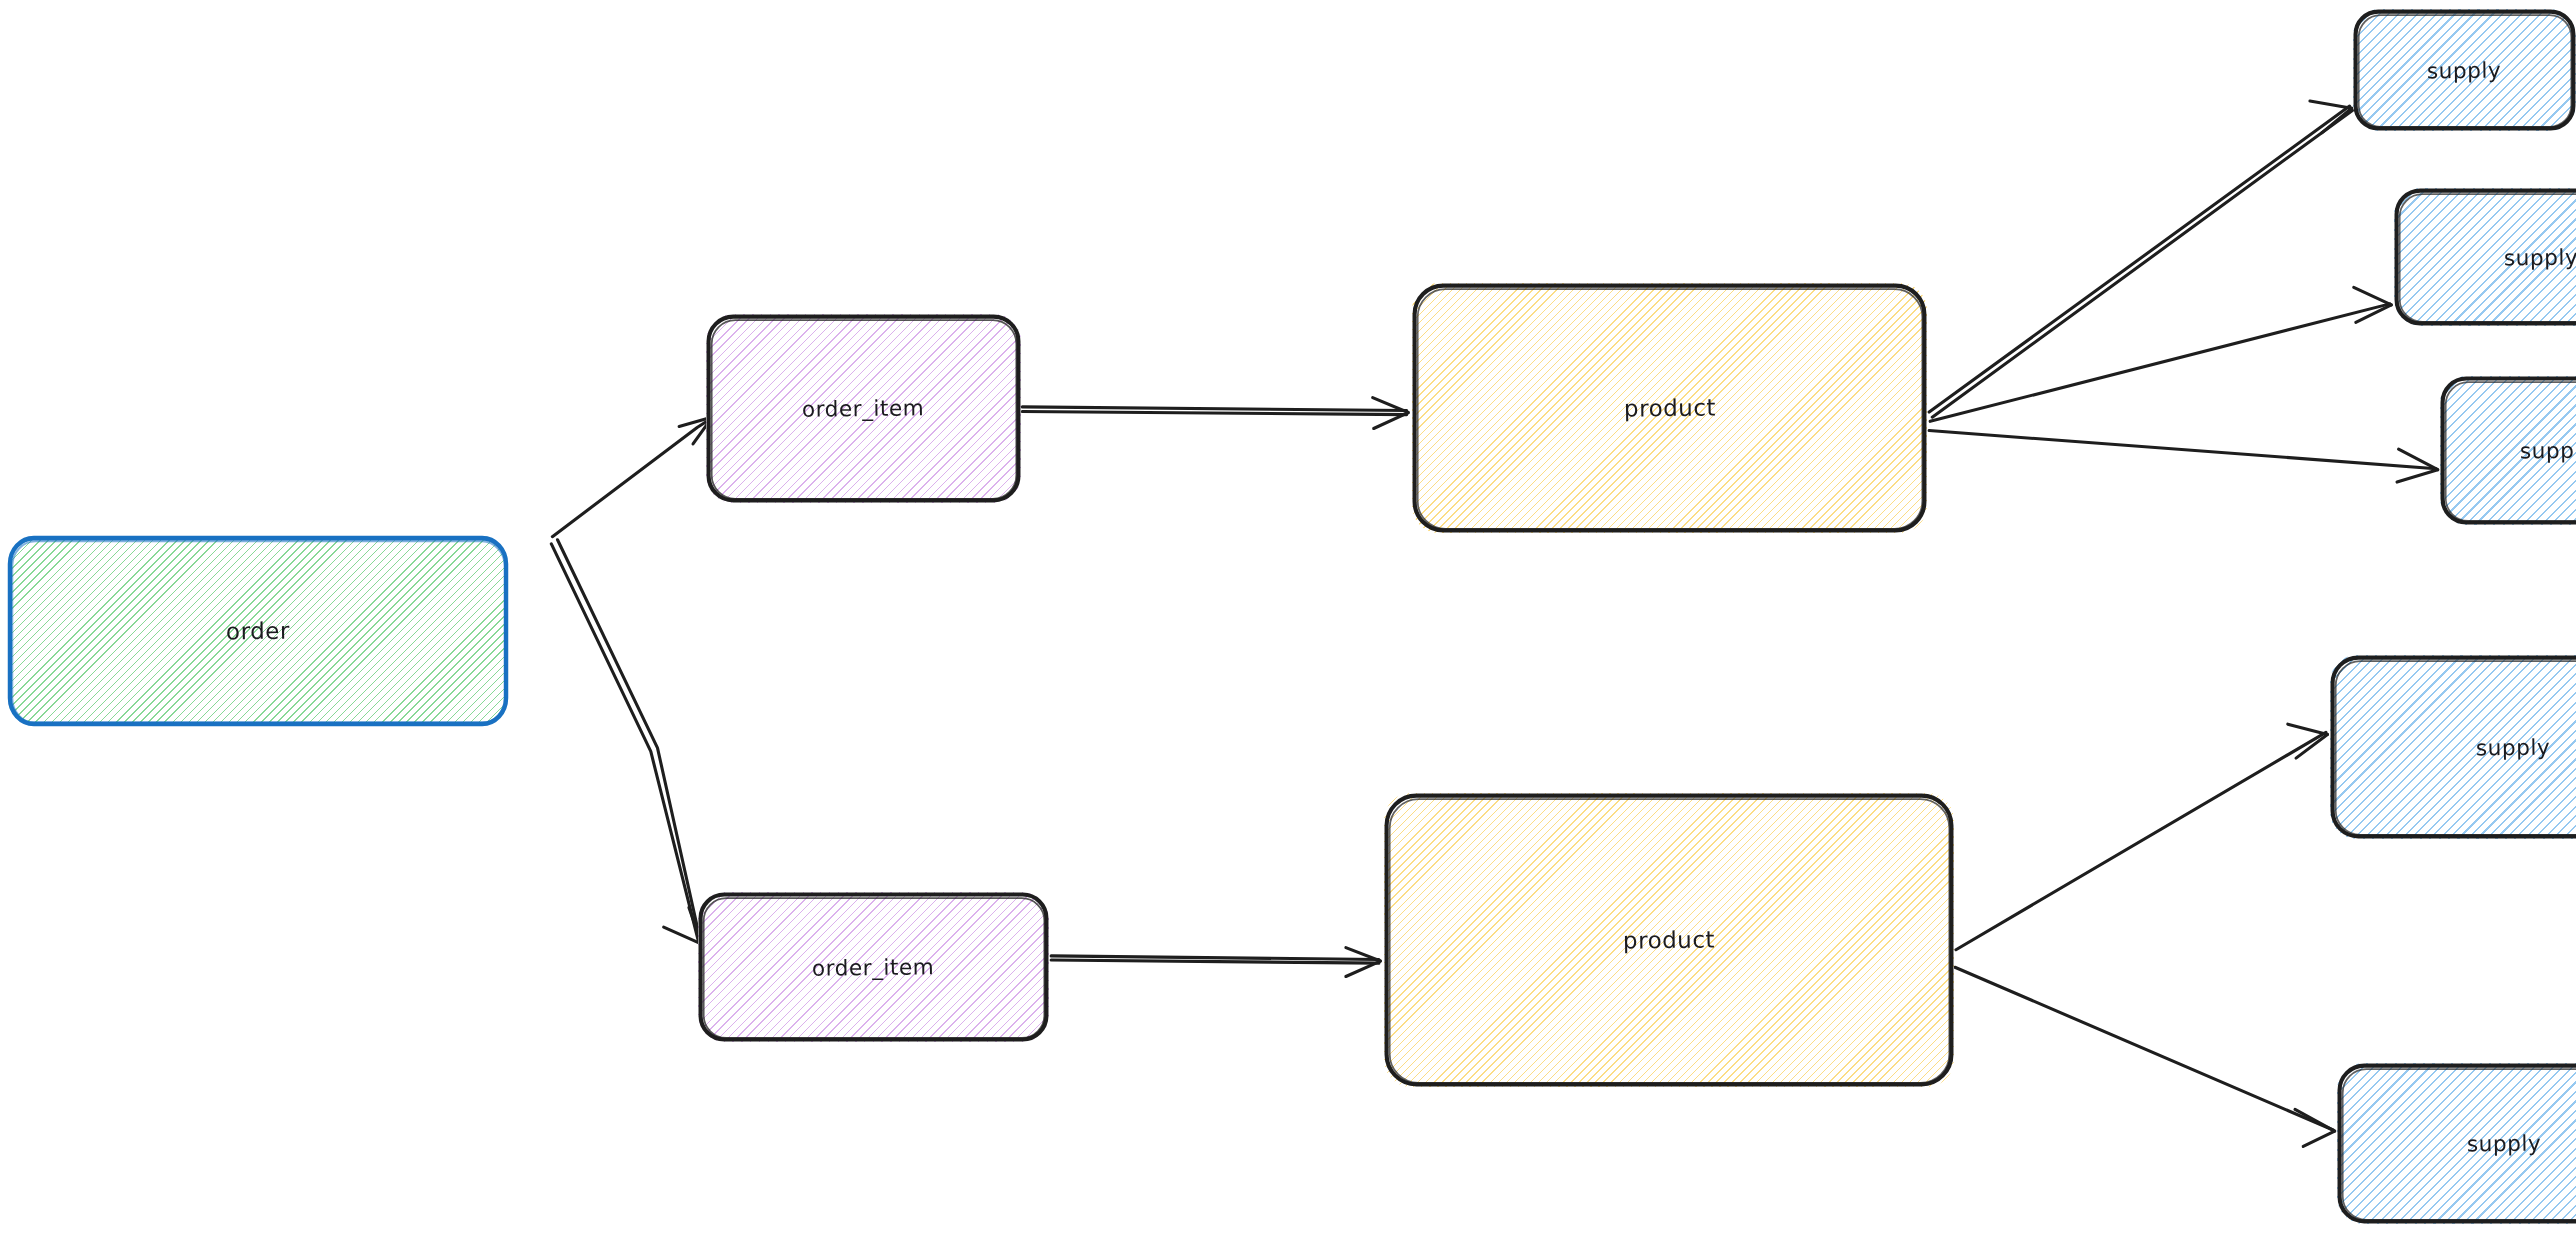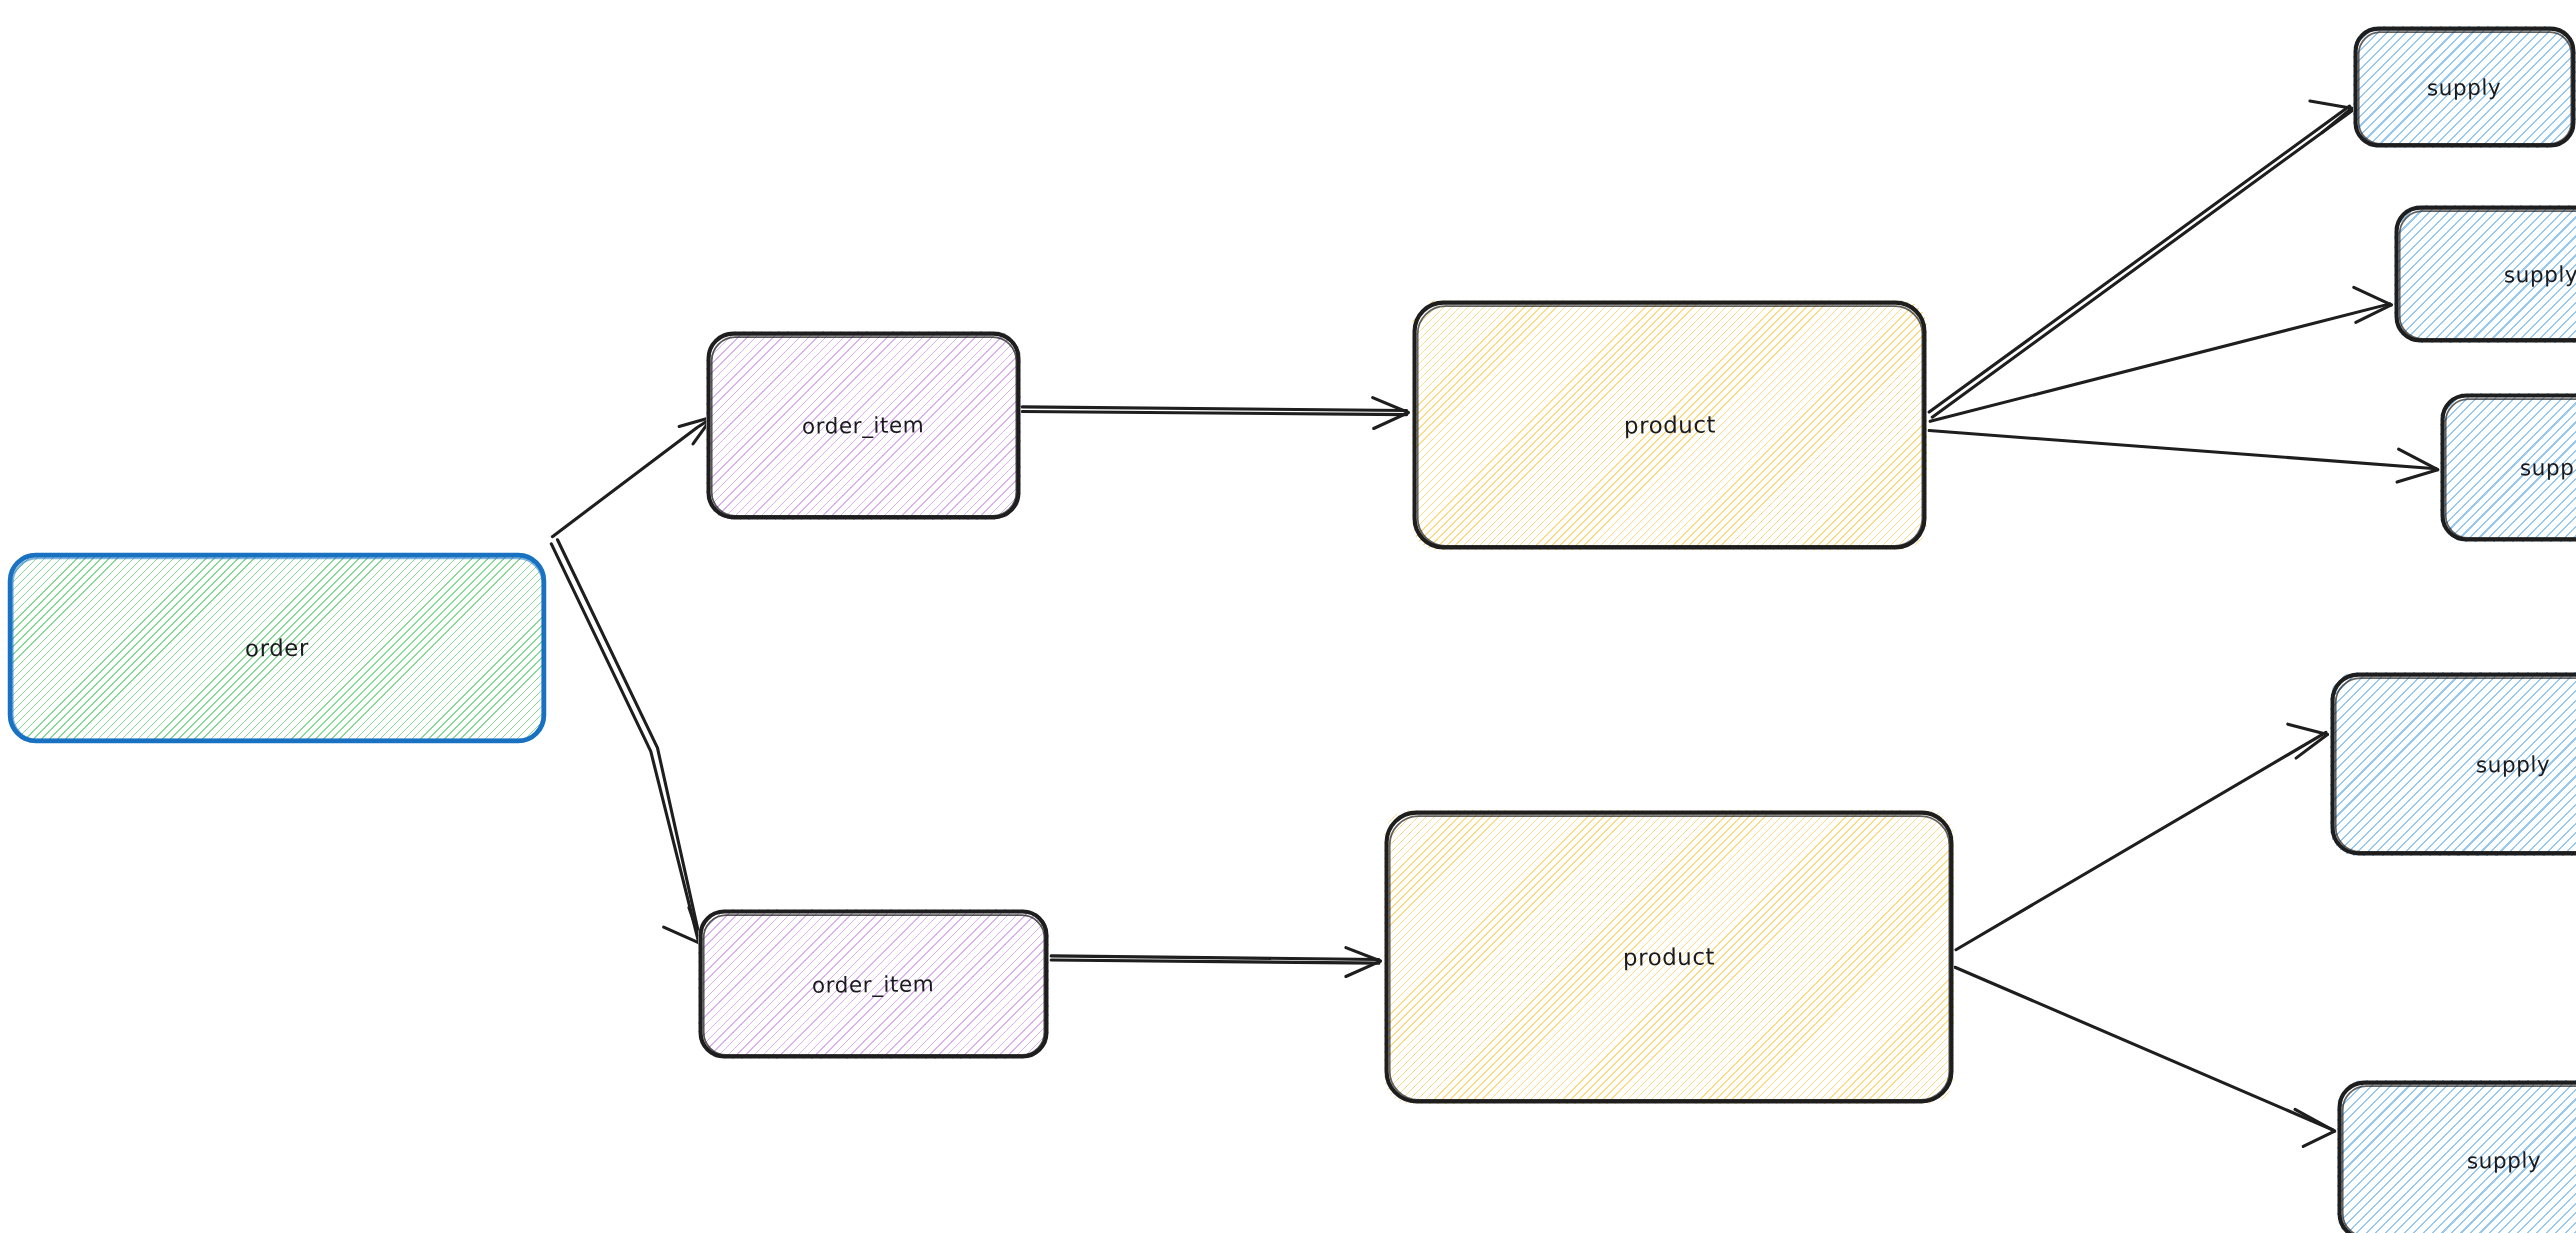--- a/index.html
+++ b/index.html
@@ -22,21 +22,20 @@
     height: 1233px;
     pointer-events: none;
   }
   .node {
     position: absolute;
     box-sizing: border-box;
     display: flex;
     align-items: center;
     justify-content: center;
     border-radius: 27px;
-    margin-top: 17px;
   }
   .node .label {
     position: relative;
     z-index: 3;
     color: #1b1b1f;
     font-family: "DejaVu Sans", sans-serif;
     font-weight: 400;
     letter-spacing: 0.5px;
     white-space: nowrap;
     transform: rotate(-0.7deg);
@@ -160,21 +159,21 @@
 
       <g>
         <path d="M3794 1878 L4528 2194"></path>
         <path d="M4454 2154 L4531 2196"></path>
         <path d="M4470 2226 L4531 2196"></path>
       </g>
 
     </g>
   </svg>
 
-  <div class="node n-green" style="left:7.7px; top:536px; width:538px; height:190px;text-align:center;">
+  <div class="node n-green" style="left:7.7px; top:536px; width:500px; height:190px;text-align:center;">
     <span class="hatch"></span>
     <span class="stroke">
       <svg viewBox="0 0 1045 368" preserveAspectRatio="none" xmlns="http://www.w3.org/2000/svg">
         <rect x="4" y="4" width="1037" height="360" rx="50" ry="50" fill="none" stroke="#1971c2" stroke-width="9"></rect>
         <rect x="9" y="10" width="1029" height="352" rx="48" ry="48" fill="none" stroke="#1971c2" stroke-width="4" opacity="0.55"></rect>
       </svg>
     </span>
     <span class="label fs-lg">order</span>
   </div>
 

